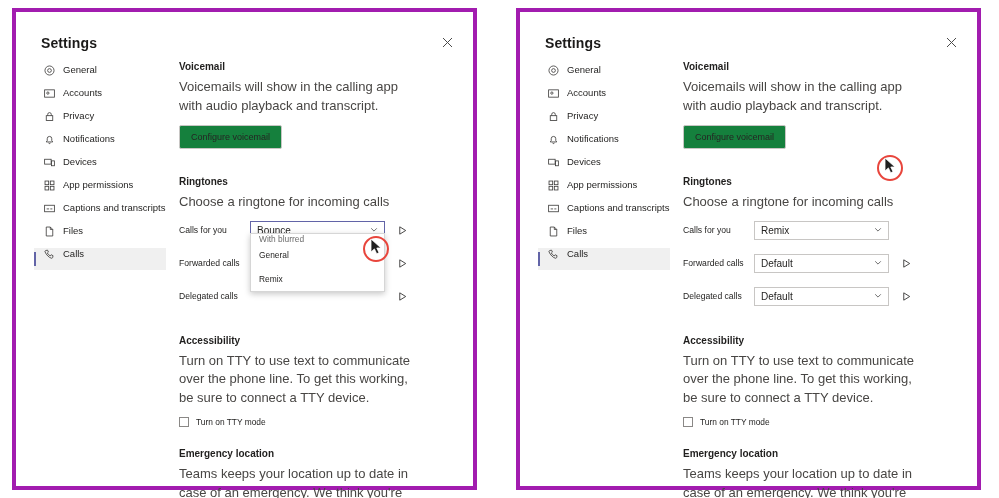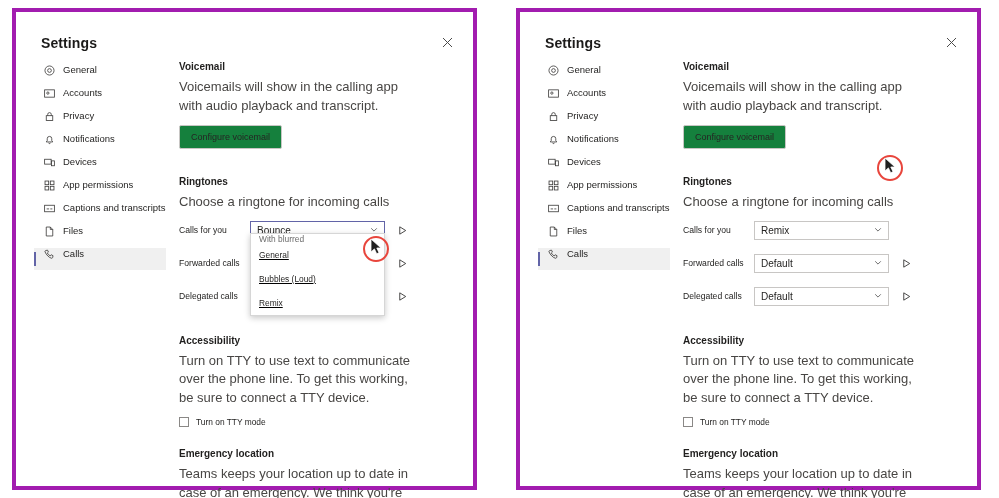--- a/index.html
+++ b/index.html
@@ -173,21 +173,20 @@
     position: absolute;
     left: 71px;
     top: 12px;
     width: 135px;
     background: #ffffff;
     border: 1px solid #d6d6d6;
     box-shadow: 0 2px 6px rgba(0,0,0,0.22);
     z-index: 40;
     box-sizing: border-box;
     overflow: hidden;
-    text-decoration: underline;
   }
   .dd-item {
     font-size: 8.4px;
     color: #252423;
     padding: 7px 8px;
     cursor: pointer;
     white-space: nowrap;
   }
   .dd-item.clipped {
     height: 6px;
@@ -380,21 +379,20 @@
           <span class="play-ico">
             <svg width="11" height="11" viewBox="0 0 12 12">
                 <path d="M3 2 L9.5 6 L3 10 Z" fill="none" stroke="#3b3a39"></path>
               </svg>
           </span>
         </div>
 
         <div class="dropdown">
           <div class="dd-item clipped">With blurred</div>
           <div class="dd-item">General</div>
-          <div class="dd-item">Bubbles (Loud)</div>
           <div class="dd-item">Remix</div>
         </div>
       </div>
 
       <div class="gap-16"></div>
       <div class="sec-title">Accessibility</div>
       <div class="sec-desc">Turn on TTY to use text to communicate over the phone line. To get this working, be sure to connect a TTY device.</div>
       <div class="checkrow">
         <span class="checkbox"></span>
         <span class="check-label">Turn on TTY mode</span>

